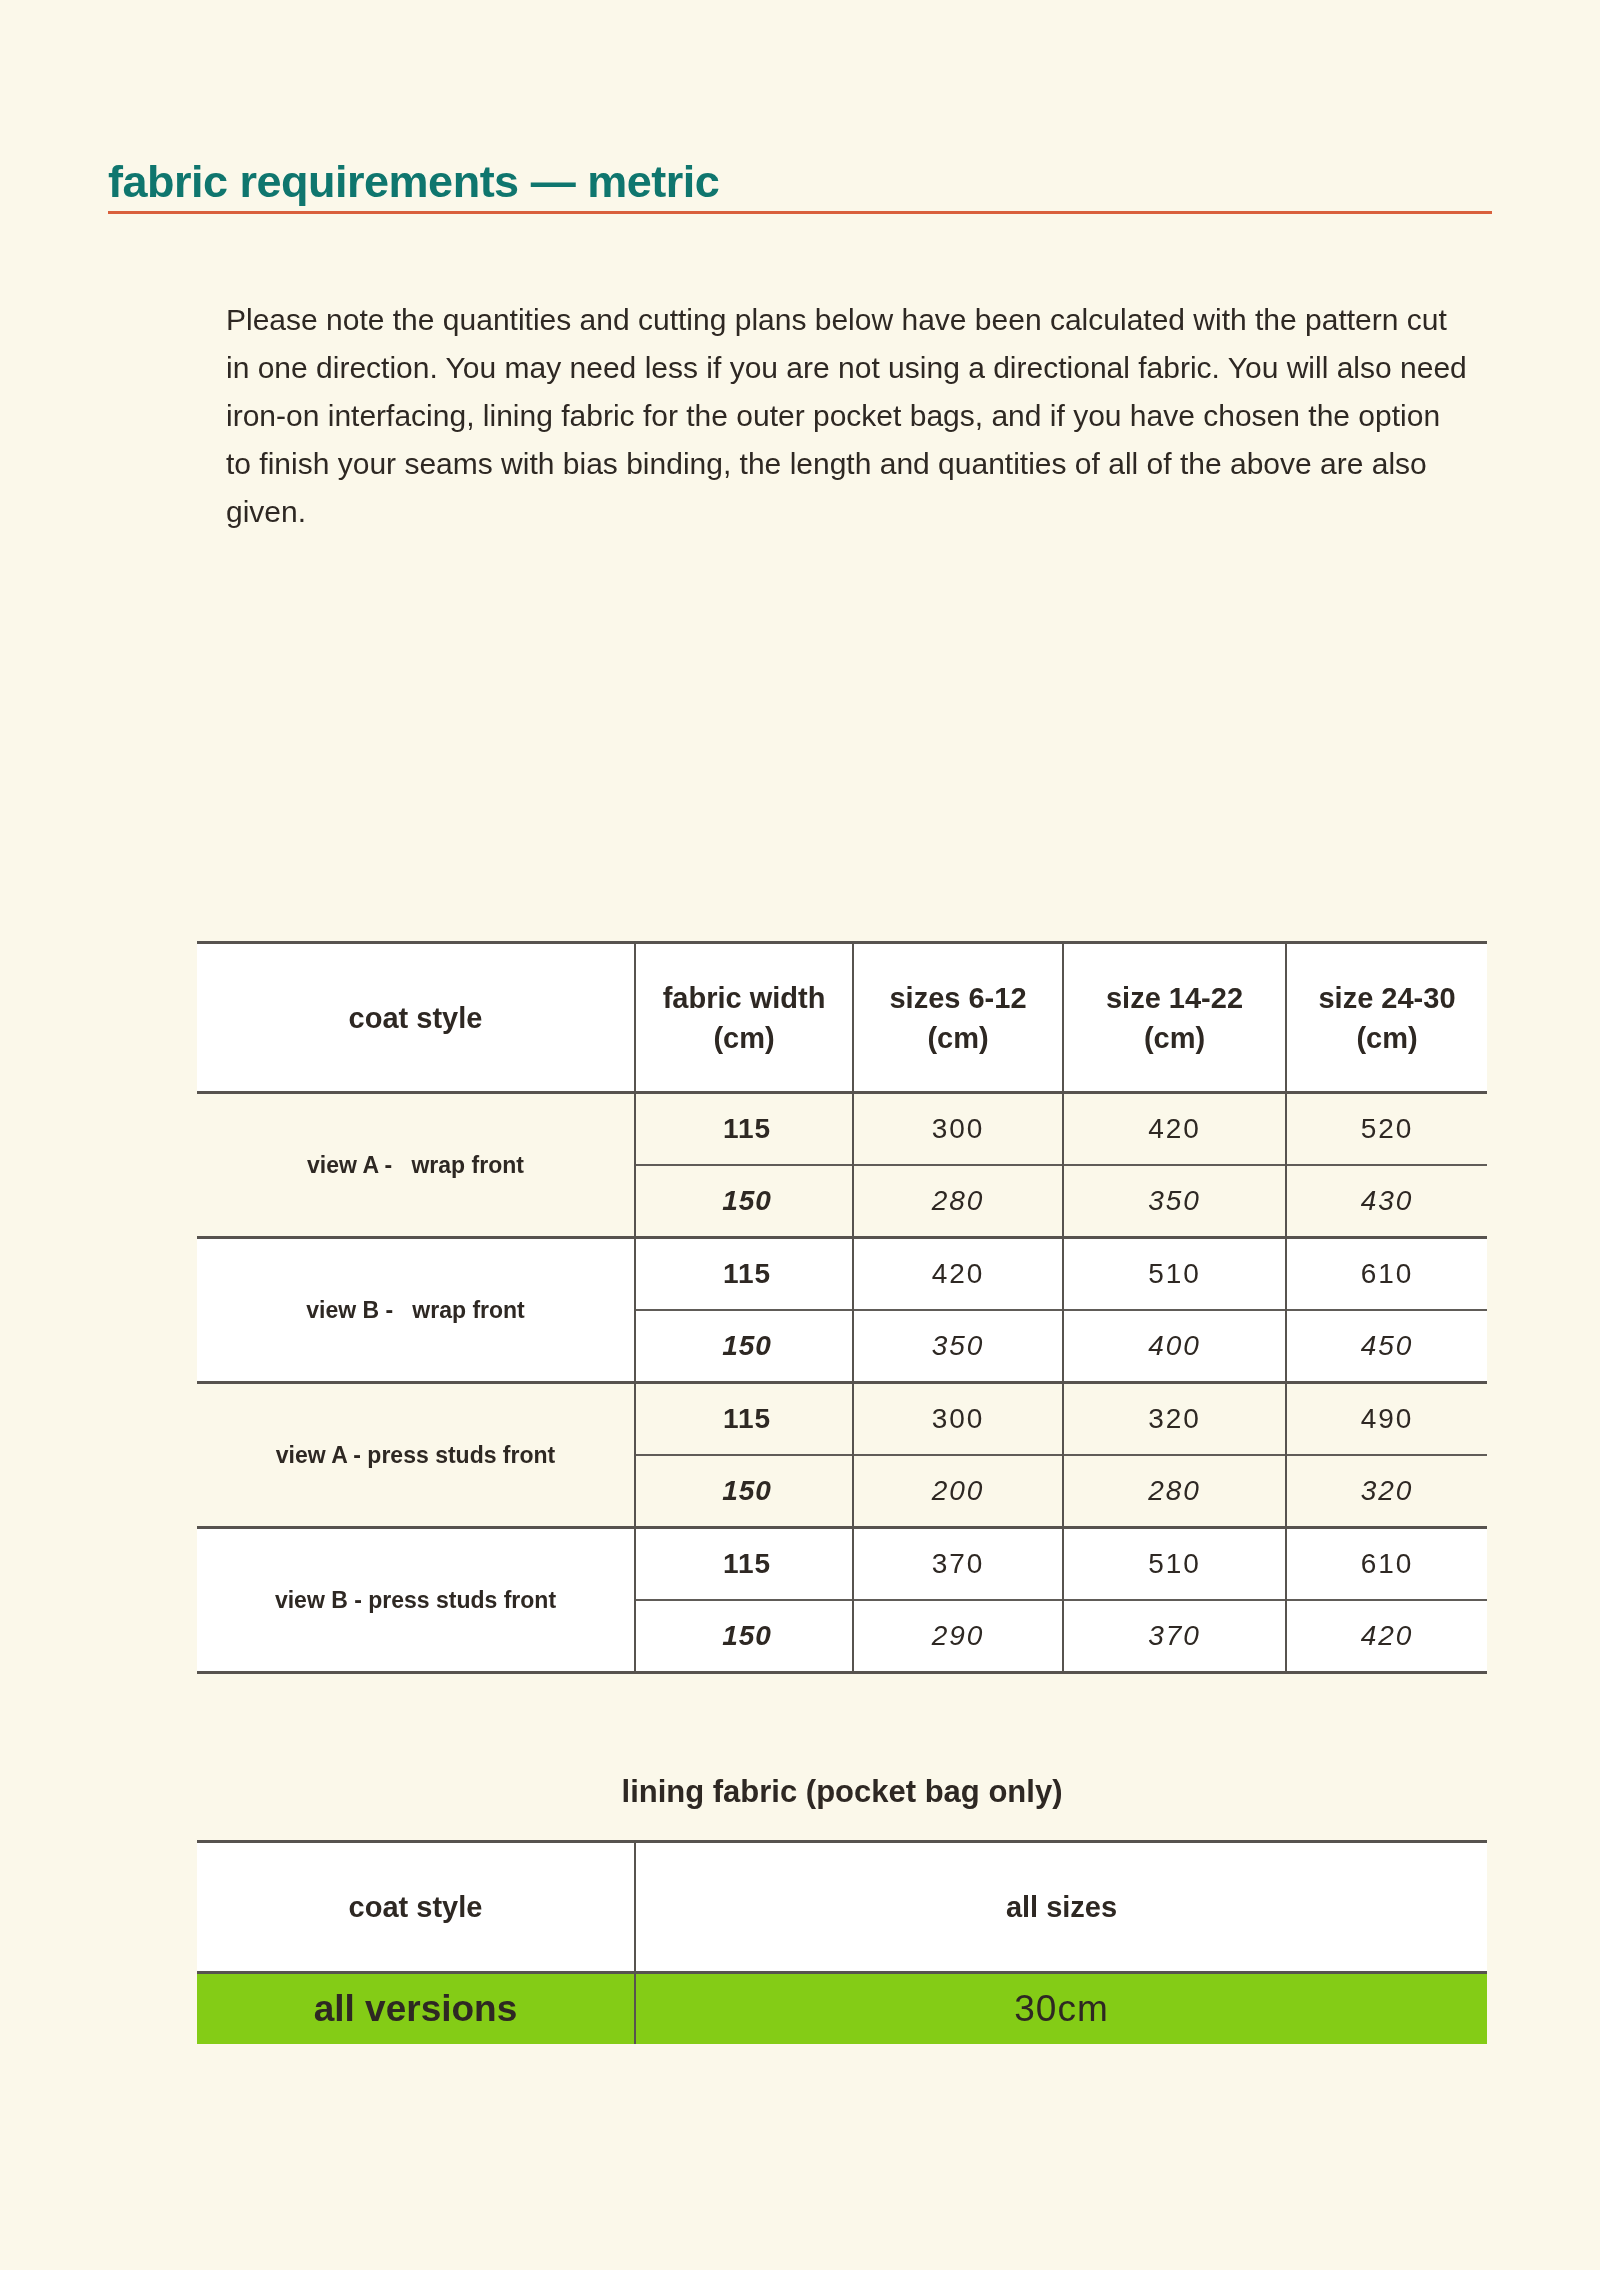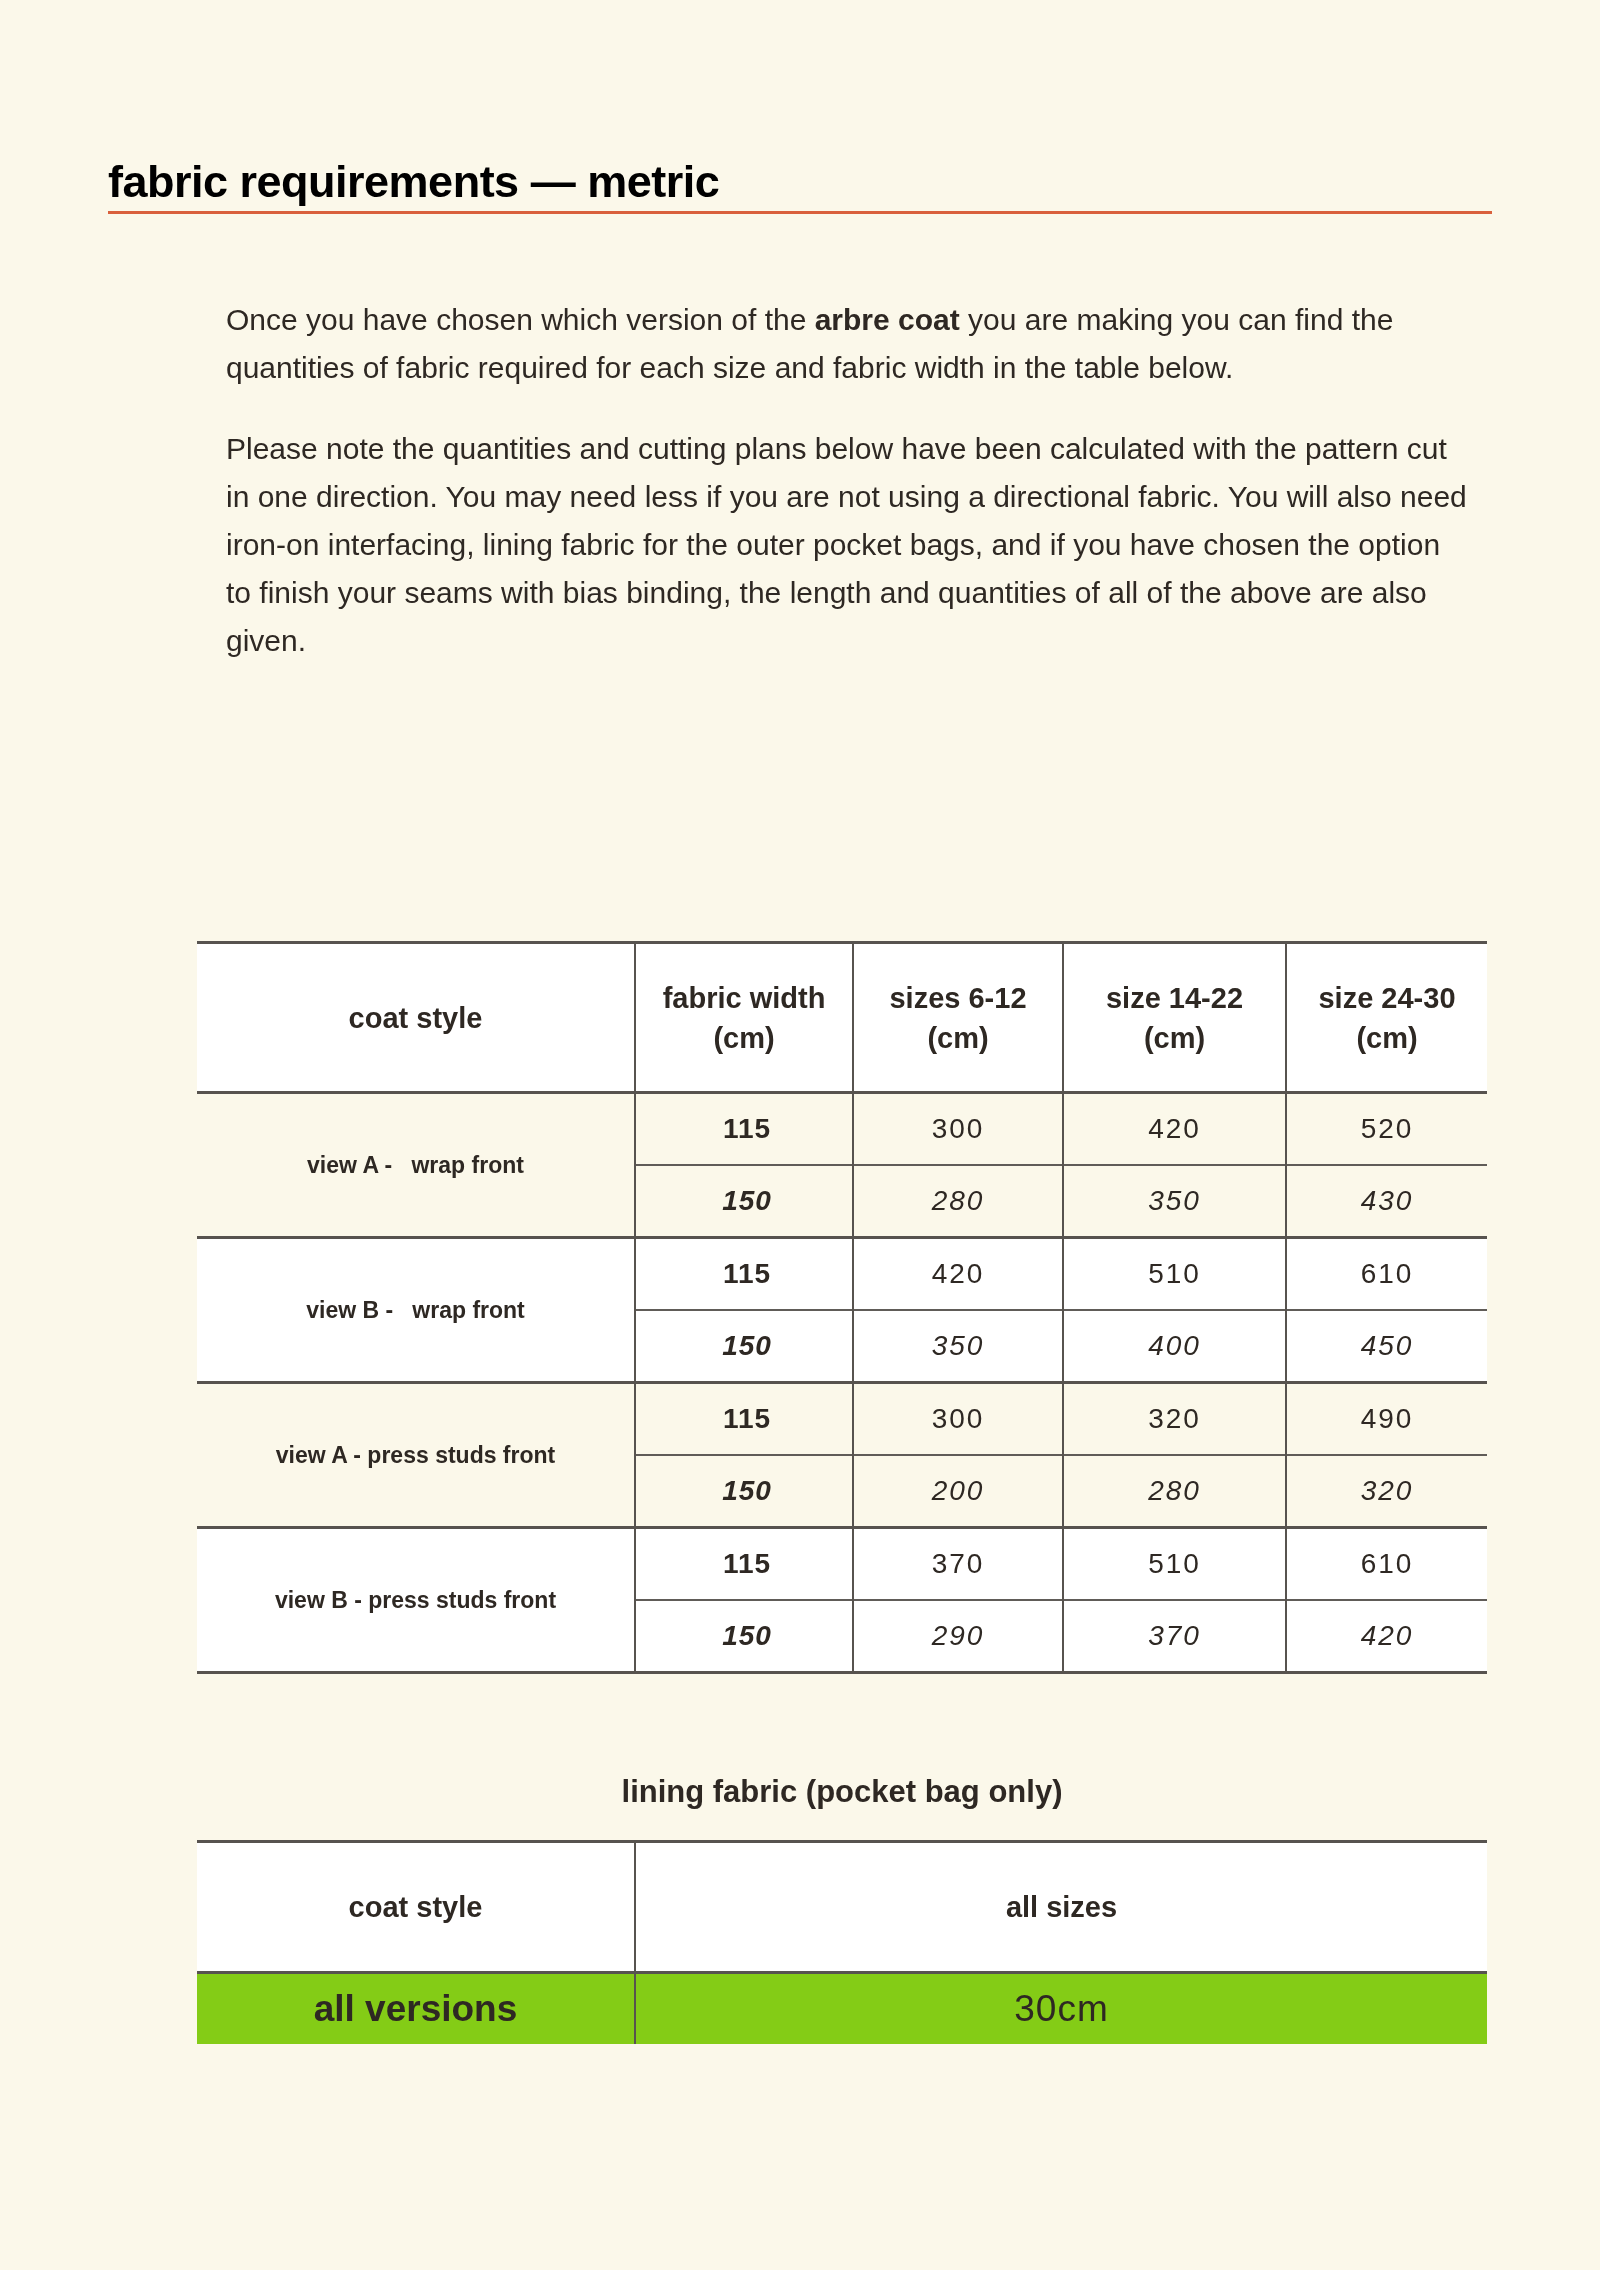--- a/index.html
+++ b/index.html
@@ -14,21 +14,21 @@
   }
 
   
   .page-title {
     position:absolute;
     left:108px;
     top:126px;
     font-size:45px;
     font-weight:bold;
     letter-spacing:-0.5px;
-    color:#000000;
+    color:#0f766e;
   }
   .title-rule {
     position:absolute;
     left:108px;
     top:211px;
     width:1384px;
     height:3px;
     background:#d9603c;
   }
 
@@ -108,21 +108,20 @@
 </style>
 </head>
 <body>
 
 <div class="page">
 
   <h1 class="page-title">fabric requirements — metric</h1>
   <div class="title-rule"></div>
 
   <div class="intro">
-    <p><span>Once you have chosen which version of the </span><span class="b">arbre coat</span><span> you are making you can find the quantities of fabric required for each size and fabric width in the table below.</span></p>
     <p>Please note the quantities and cutting plans below have been calculated with the pattern cut in one direction. You may need less if you are not using a directional fabric. You will also need iron-on interfacing, lining fabric for the outer pocket bags, and if you have chosen the option to finish your seams with bias binding, the length and quantities of all of the above are also given.</p>
   </div>
 
 
   <table class="t1">
     <colgroup>
       <col style="width:438px">
         <col style="width:218px">
         <col style="width:210px">
         <col style="width:223px">

